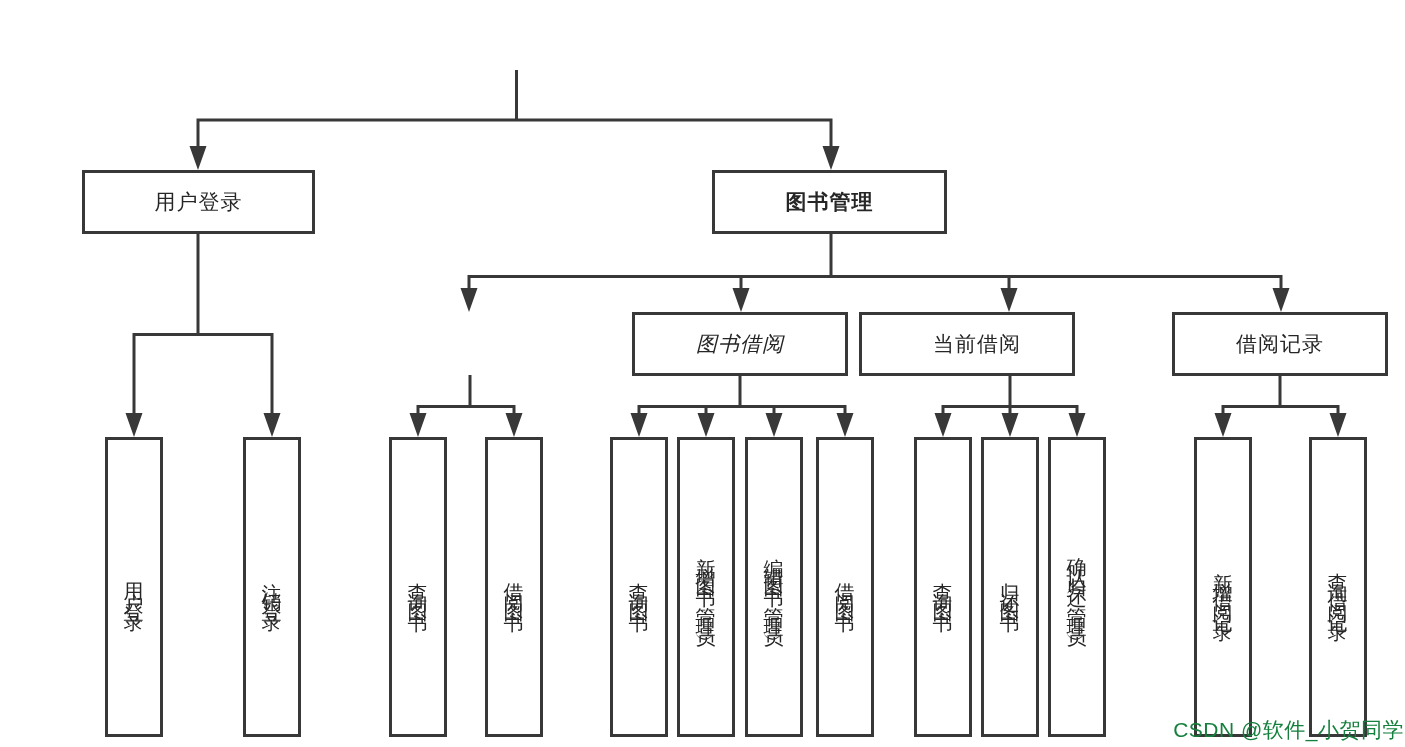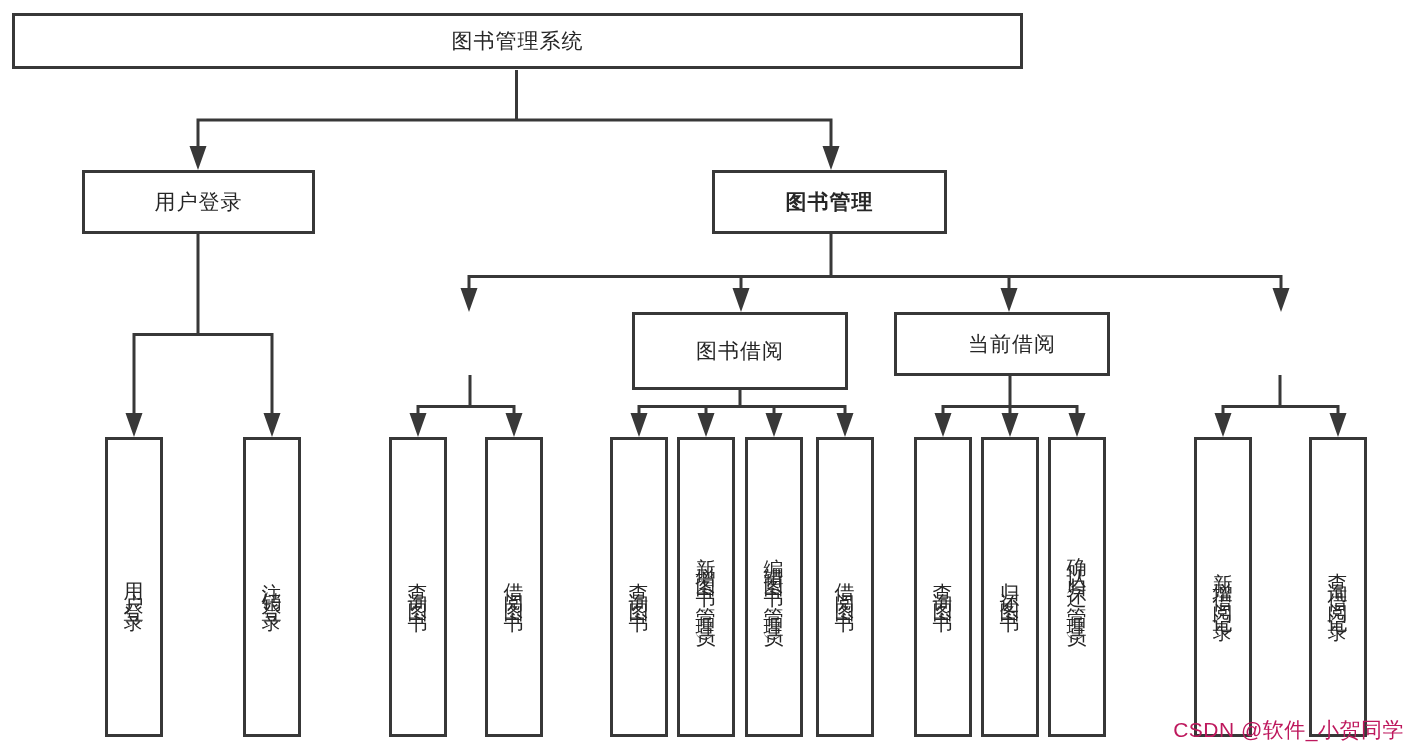--- a/index.html
+++ b/index.html
@@ -33,21 +33,21 @@
     font-size: 20px;
     letter-spacing: 10px;
     line-height: 1;
     color: #262626;
   }
   .watermark {
     position: absolute;
     right: 1px;
     bottom: 3px;
     font-size: 21px;
-    color: #be185d;
+    color: #15803d;
     letter-spacing: 0.5px;
     z-index: 10;
     white-space: nowrap;
   }
 </style>
 </head>
 <body>
 
 <div id="canvas">
 
@@ -101,36 +101,36 @@
       M706,437 L697.5,413 L714.5,413 Z
       M774,437 L765.5,413 L782.5,413 Z
       M845,437 L836.5,413 L853.5,413 Z
       M943,437 L934.5,413 L951.5,413 Z
       M1010,437 L1001.5,413 L1018.5,413 Z
       M1077,437 L1068.5,413 L1085.5,413 Z
       M1223,437 L1214.5,413 L1231.5,413 Z
       M1338,437 L1329.5,413 L1346.5,413 Z"></path>
   </svg>
 
-  <div class="node hnode" style="left:12px; top:13px; width:1011px; height:56px;">
-    <span>图书管理系统</span>
-  </div>
 
   <div class="node hnode" style="left:82px; top:170px; width:233px; height:64px;">
     <span>用户登录</span>
   </div>
   <div class="node hnode" style="left:712px; top:170px; width:235px; height:64px;font-weight:bold;">
     <span>图书管理</span>
   </div>
 
-  <div class="node hnode" style="left:632px; top:312px; width:216px; height:78px;">
+  <div class="node hnode" style="left:632px; top:312px; width:216px; height:64px;font-style:italic;">
     <span>图书借阅</span>
   </div>
-  <div class="node hnode" style="left:894px; top:312px; width:216px; height:64px;padding-left:20px;">
+  <div class="node hnode" style="left:859px; top:312px; width:216px; height:64px;padding-left:20px;">
     <span>当前借阅</span>
+  </div>
+  <div class="node hnode" style="left:1172px; top:312px; width:216px; height:64px;">
+    <span>借阅记录</span>
   </div>
 
   <div class="node vnode" style="left:105px; top:437px; width:58px; height:300px;">
     <span>用户登录</span>
   </div>
   <div class="node vnode" style="left:243px; top:437px; width:58px; height:300px;">
     <span>注销登录</span>
   </div>
 
   <div class="node vnode" style="left:389px; top:437px; width:58px; height:300px;">

